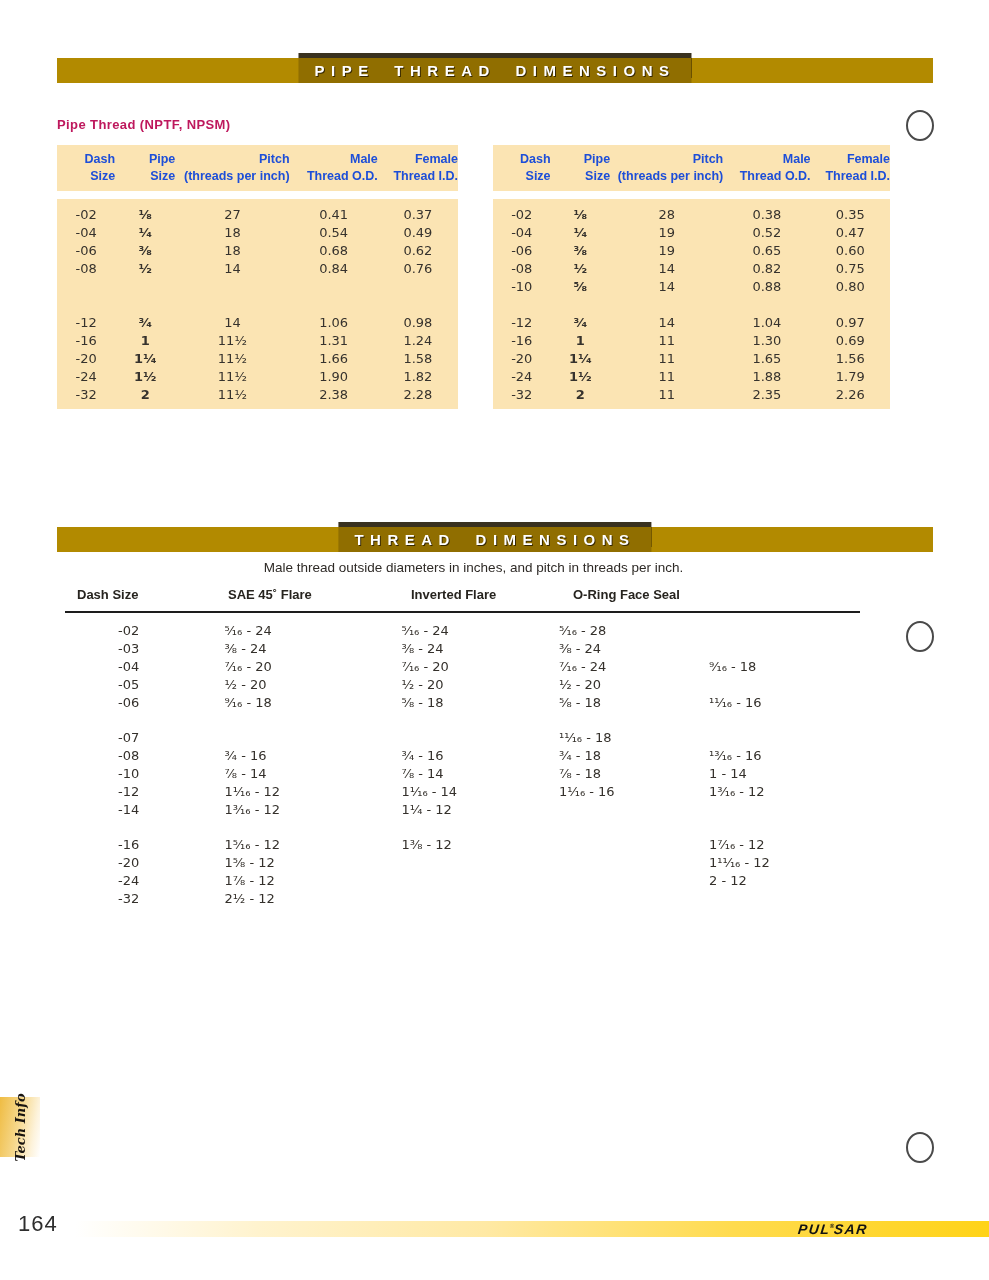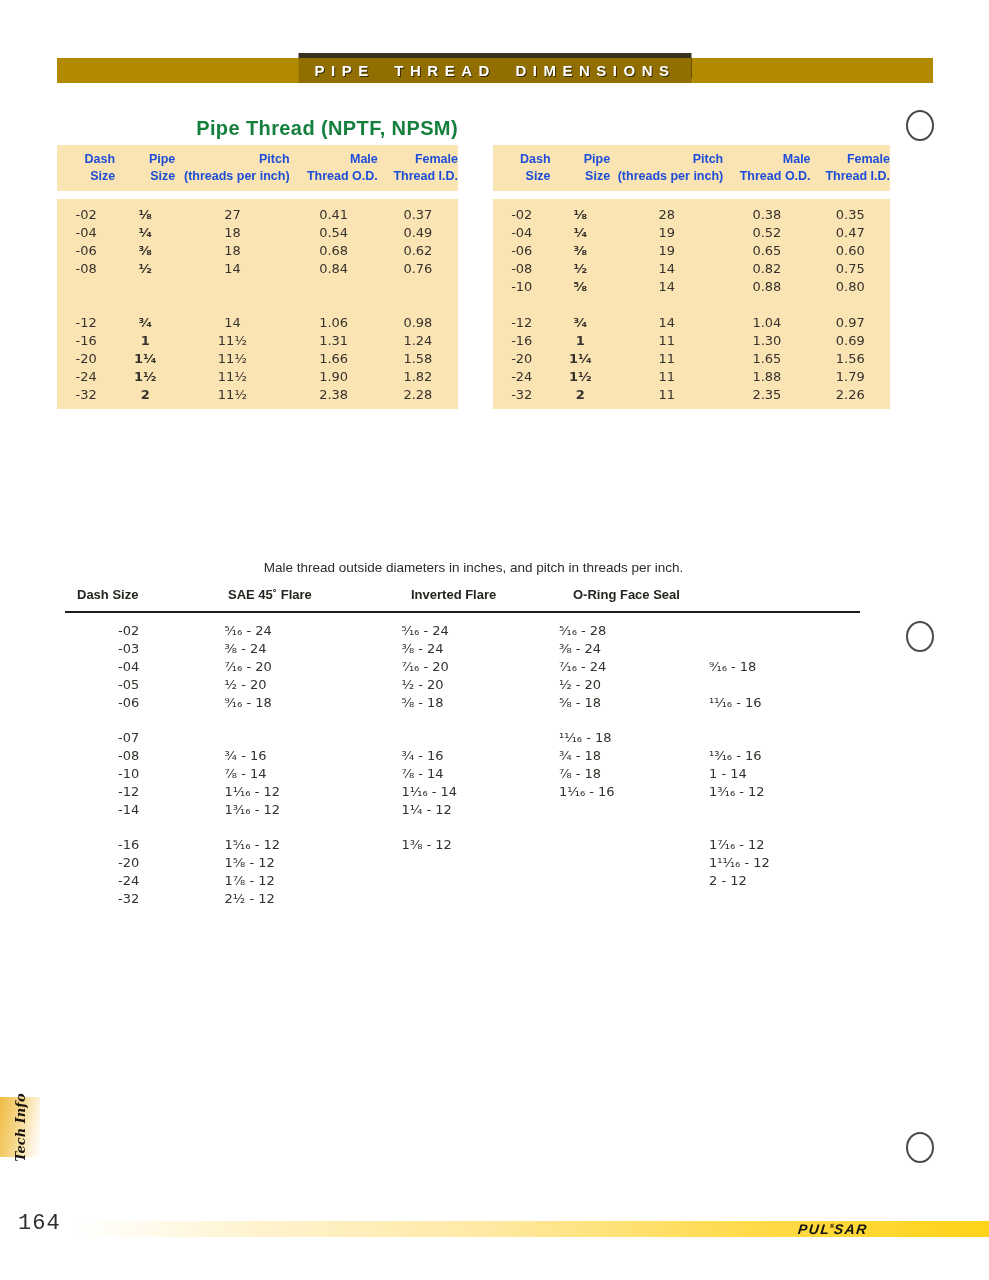--- a/index.html
+++ b/index.html
@@ -17,22 +17,22 @@
     display:flex; align-items:center; padding:0 16px; white-space:nowrap;
     color:#ffffff; font-weight:bold; font-size:15px; letter-spacing:6.5px; word-spacing:9px;
     font-family:"Liberation Sans", sans-serif;
     background:rgba(56,40,0,0.28);
     box-shadow:0 -5px 0 rgba(30,21,0,0.88);
     text-shadow:1px 1px 0 rgba(40,28,0,0.85);
   }
 
   
   .table-title {
-    position:absolute; top:117px; text-align:right; font-weight:bold; font-size:20px;
-    color:#15803d; font-family:"Liberation Sans", sans-serif; letter-spacing:0.4px;
+    position:absolute; top:117px; text-align:left; font-weight:bold; font-size:13px;
+    color:#be185d; font-family:"Liberation Sans", sans-serif; letter-spacing:0.4px;
   }
   .left-title  { left:57px;  width:401px; }
   .right-title { left:493px; width:397px; }
 
   .pt-header {
     position:absolute; top:145px; height:46px; background:#FBE4B3;
     display:flex; align-items:center;
   }
   .left-header  { left:57px;  width:401px; }
   .right-header { left:493px; width:397px; }
@@ -101,21 +101,21 @@
     background:linear-gradient(100deg, #EFBC43 0%, #F6D88C 45%, #FDF3DC 80%, #ffffff 100%);
     display:flex; align-items:center; justify-content:center;
   }
   .side-tab-label {
     transform:rotate(-90deg); white-space:nowrap;
     font-family:"DejaVu Serif", serif; font-style:italic; font-weight:bold;
     font-size:13px; color:#181410;
   }
   .page-number {
     position:absolute; left:18px; top:1211px; font-size:22px; letter-spacing:1px;
-    color:#2e2e2e; font-family:Liberation Mono, monospace;
+    color:#2e2e2e; font-family:Liberation Sans, sans-serif;
   }
   .footer-bar {
     position:absolute; left:75px; right:0; top:1221px; height:16px;
     background:linear-gradient(to right, rgba(255,248,225,0) 0%, #FFF3CE 20%, #FFE9A4 45%, #FFDB4E 72%, #FFD318 100%);
   }
   .logo {
     position:absolute; left:798px; top:1221px; height:16px;
     display:flex; align-items:center; color:#121212;
     font-family:"Liberation Sans", sans-serif; font-weight:bold; font-style:italic;
     font-size:14px; letter-spacing:1.5px; transform:skewX(-6deg);
@@ -326,20 +326,23 @@
         <div class="pt-row">
           <div class="pt-cell">-32</div>
           <div class="pt-cell">2</div>
           <div class="pt-cell">11</div>
           <div class="pt-cell">2.35</div>
           <div class="pt-cell">2.26</div>
         </div>
       </div>
   </div>
 
+  <div class="banner banner2">
+    <span class="banner-title">THREAD DIMENSIONS</span>
+  </div>
   <div class="subtitle">Male thread outside diameters in inches, and pitch in threads per inch.</div>
 
   <div class="tt">
     <div class="tt-header">
 
     <div class="tt-hcell">Dash Size</div>
         <div class="tt-hcell">SAE 45˚ Flare</div>
         <div class="tt-hcell">Inverted Flare</div>
         <div class="tt-hcell">O-Ring Face Seal</div>
       </div>

